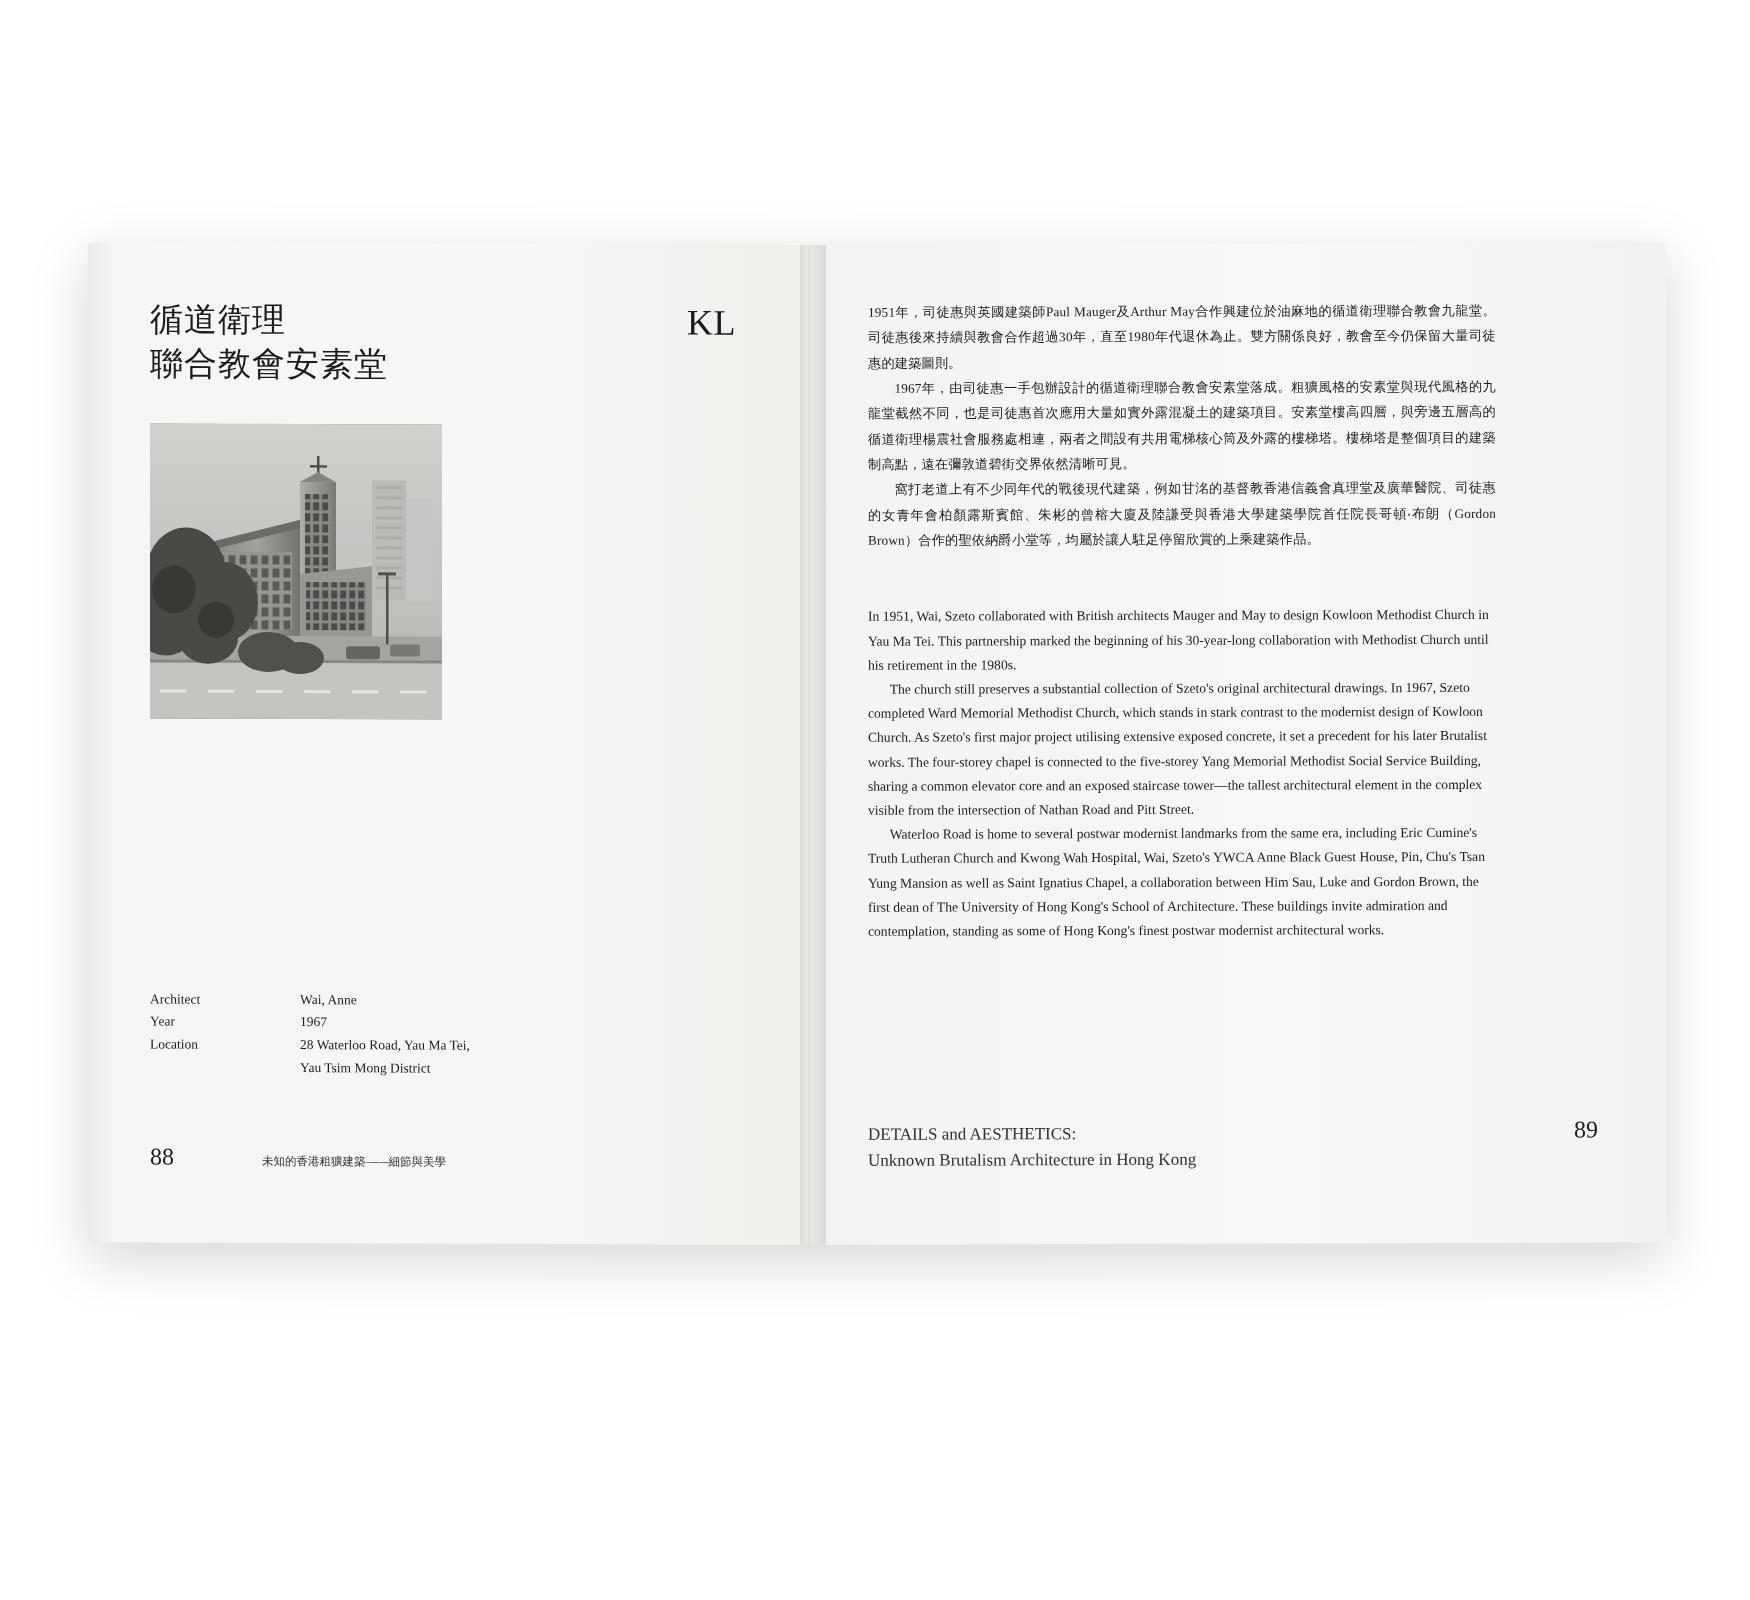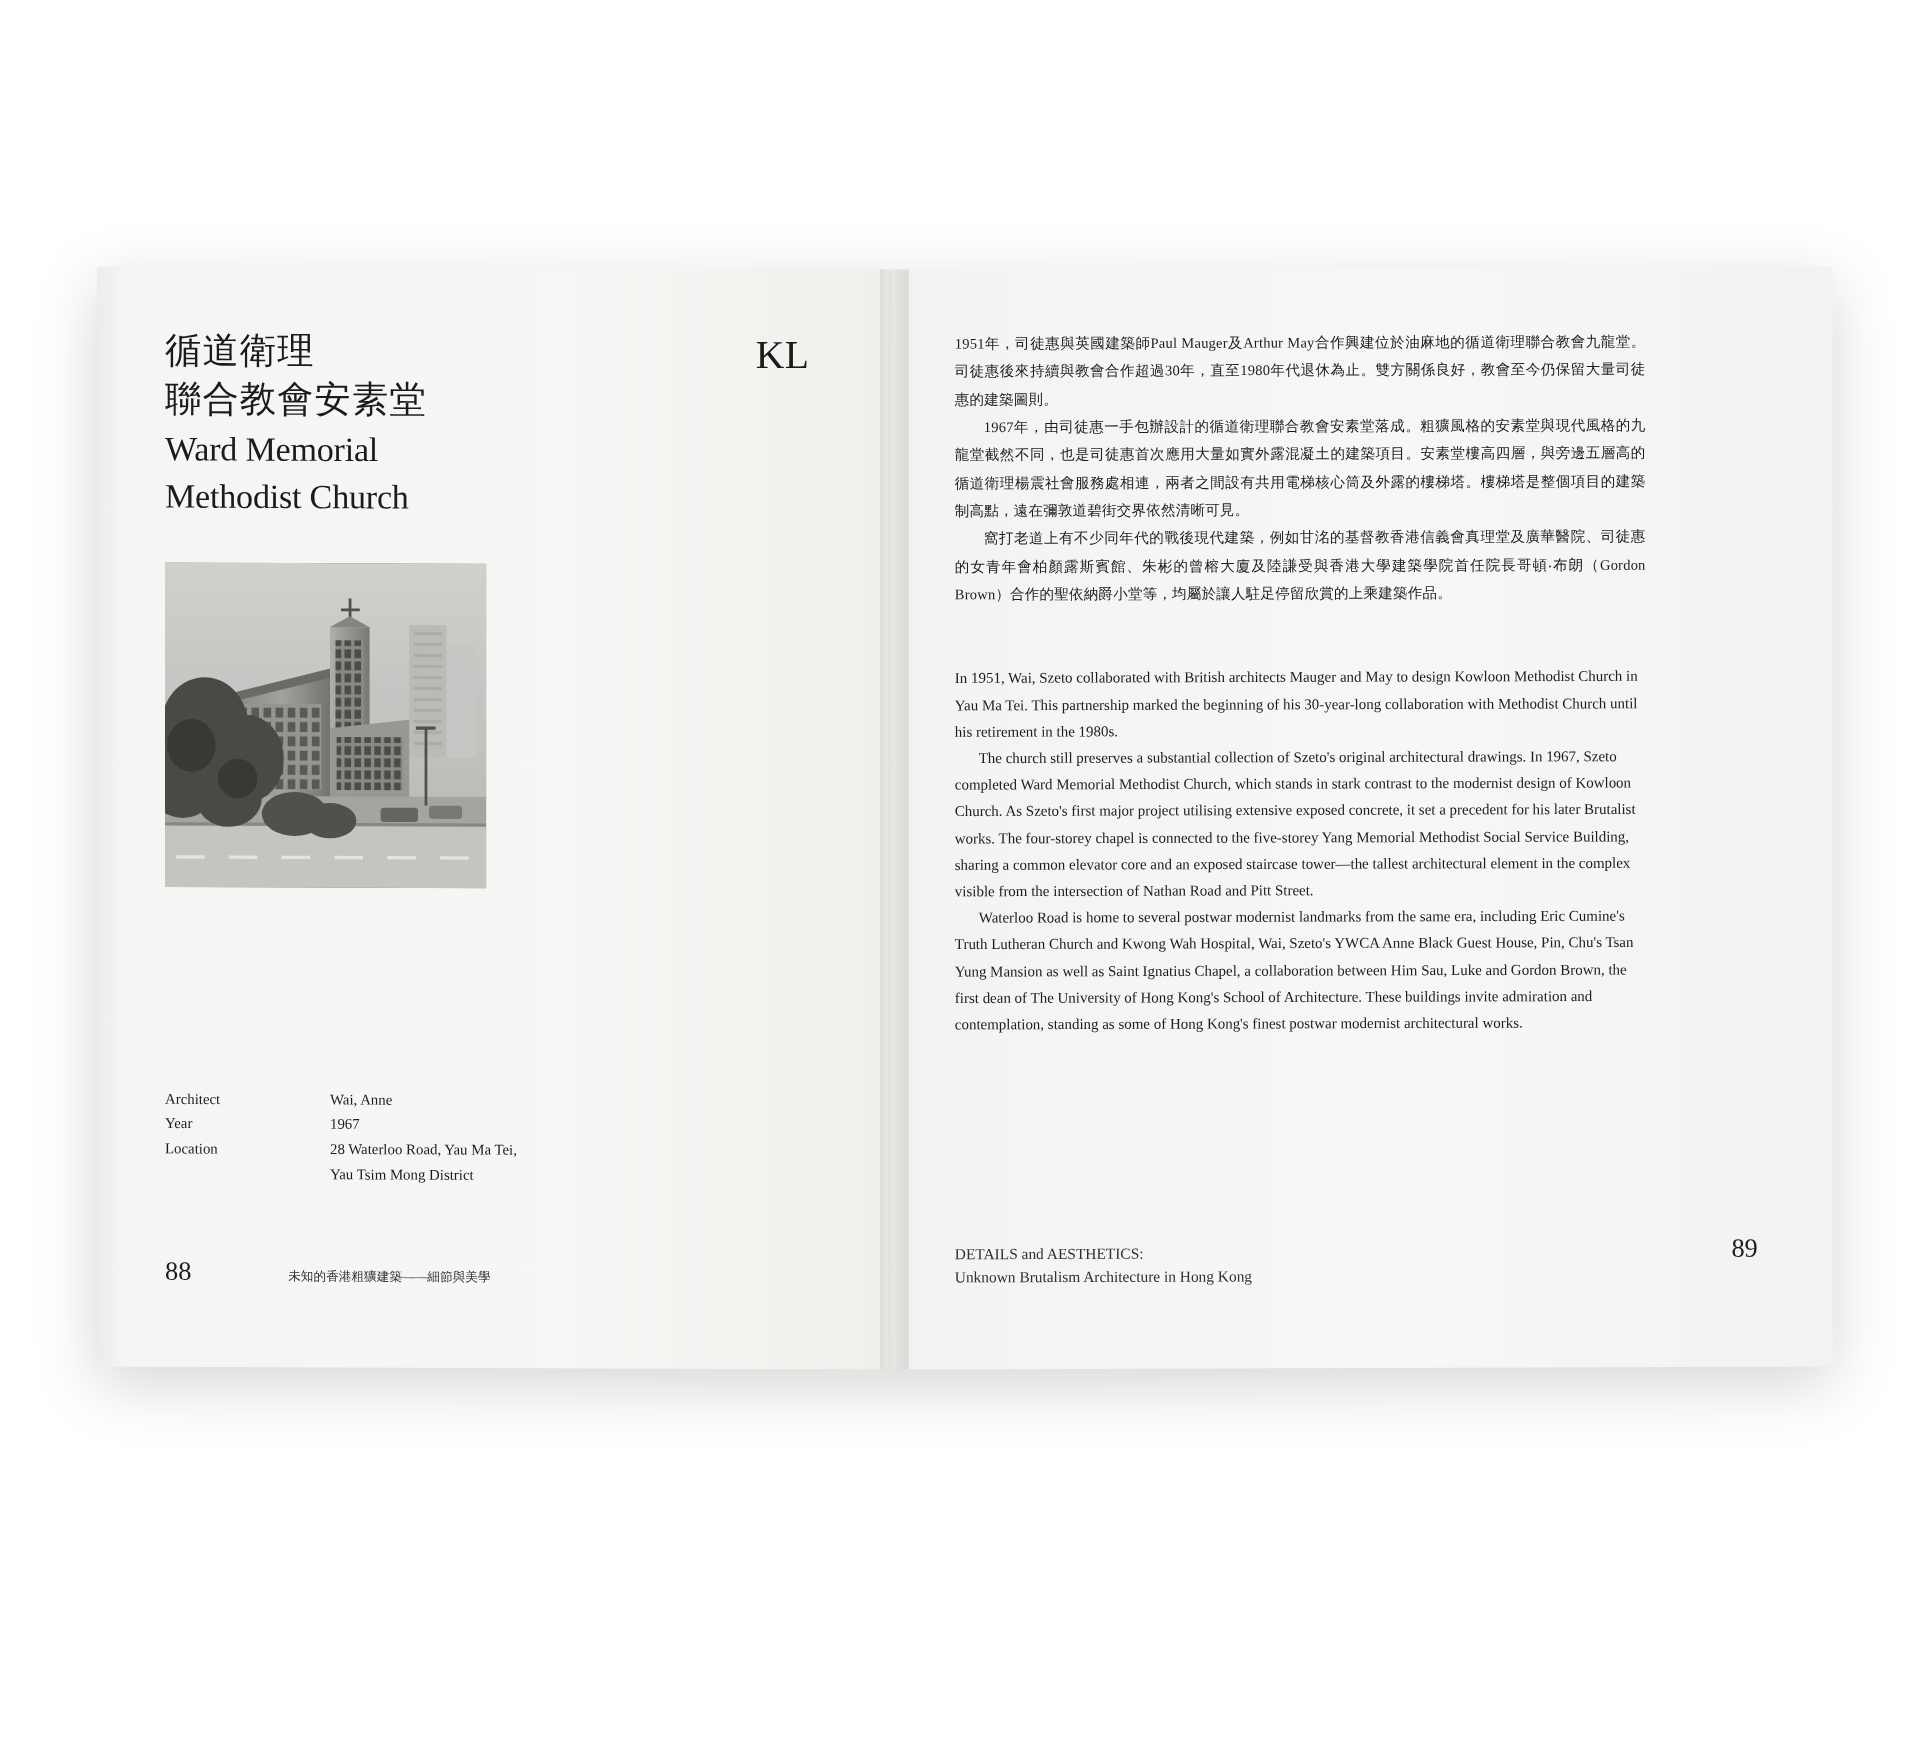--- a/index.html
+++ b/index.html
@@ -170,43 +170,39 @@
   .footer-right {
     position: absolute;
     right: 68px;
     bottom: 72px;
     left: 60px;
     display: flex;
     justify-content: space-between;
     align-items: baseline;
   }
   .runhead-r {
-    font-size: 14px;
+    font-size: 17px;
     color: #30302f;
     line-height: 1.5;
   }
 </style>
 </head>
 <body>
 
 <div id="stage">
 
   <div class="book">
 
     <div class="page page-left">
 
       <div class="title-row">
         <div>
           <div class="title-zh">
             <div>循道衛理</div>
             <div>聯合教會安素堂</div>
-          </div>
-          <div class="title-en">
-            <div>Ward Memorial</div>
-            <div>Methodist Church</div>
           </div>
         </div>
         <div class="region-code">KL</div>
       </div>
 
       <div class="photo">
         <svg width="292" height="295" viewBox="0 0 292 295">
           <defs>
             <linearGradient id="sky" x1="0" y1="0" x2="0" y2="1">
               <stop offset="0%" stop-color="#d9d9d6"></stop>

